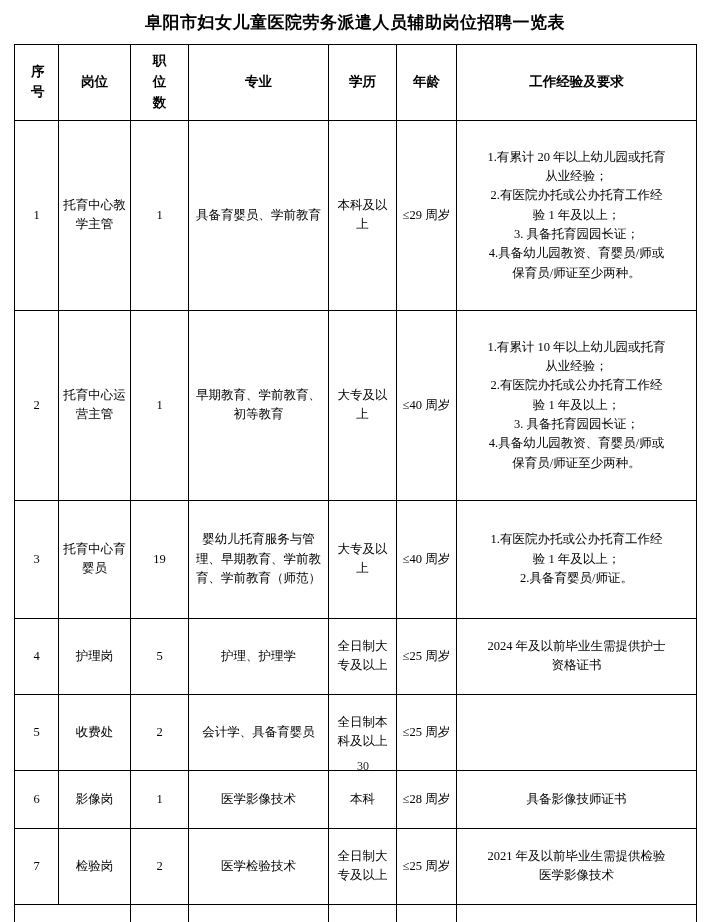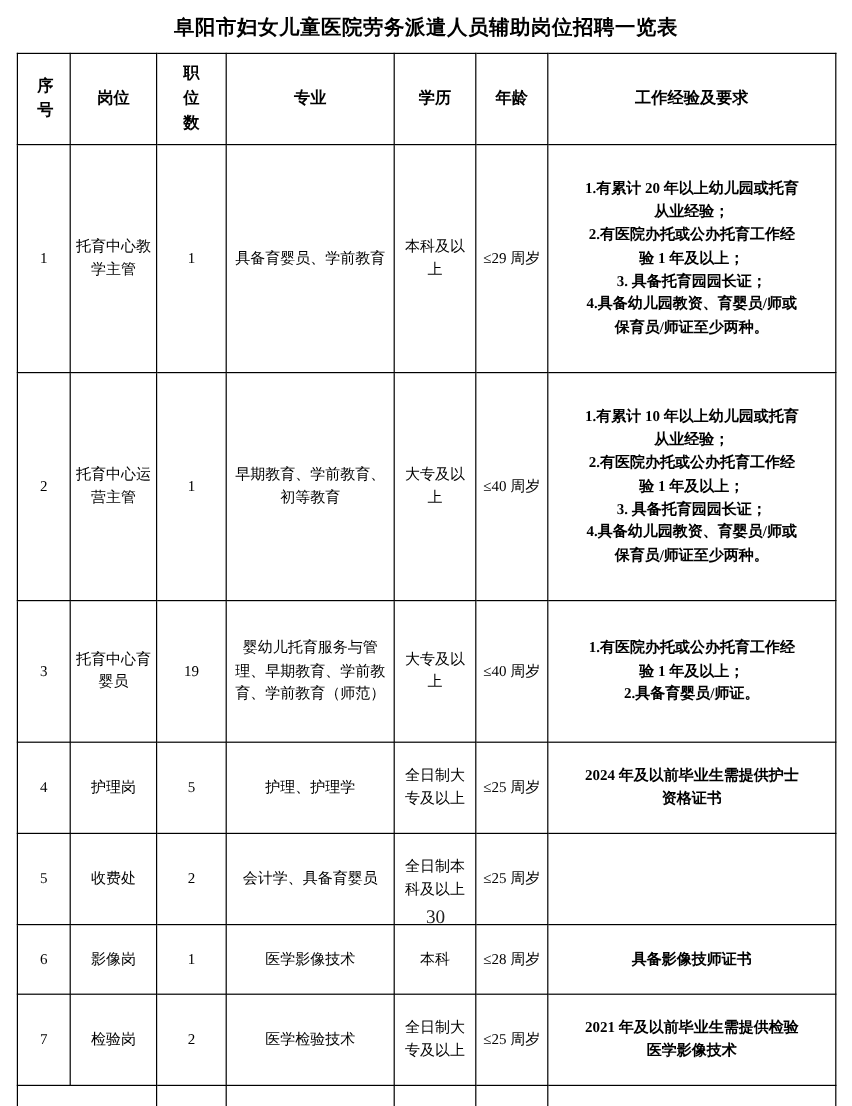--- a/index.html
+++ b/index.html
@@ -55,36 +55,35 @@
   .c-num   { width: 58px; }
   .c-major { width: 140px; }
   .c-edu   { width: 68px; }
   .c-age   { width: 60px; }
   .c-req   { width: 240px; }
 
   td.req {
     text-align: center;
     padding: 8px 10px;
     line-height: 1.8;
-    font-weight: bold;
   }
   td.req .ln { display: block; }
   td.cell-multiline { line-height: 1.8; }
   .total-row td {
     height: 46px;
     font-size: 13px;
   }
   .total-label { text-align: center; }
   .page-number {
     position: absolute;
     left: 16px;
     right: 0;
     bottom: 8px;
     text-align: center;
-    font-size: 16px;
+    font-size: 12px;
     color: #222;
   }
   .watermark {
     position: absolute;
     left: 0;
     right: 0;
     bottom: 4px;
     text-align: center;
     font-size: 15px;
     color: #9aa4ae;

